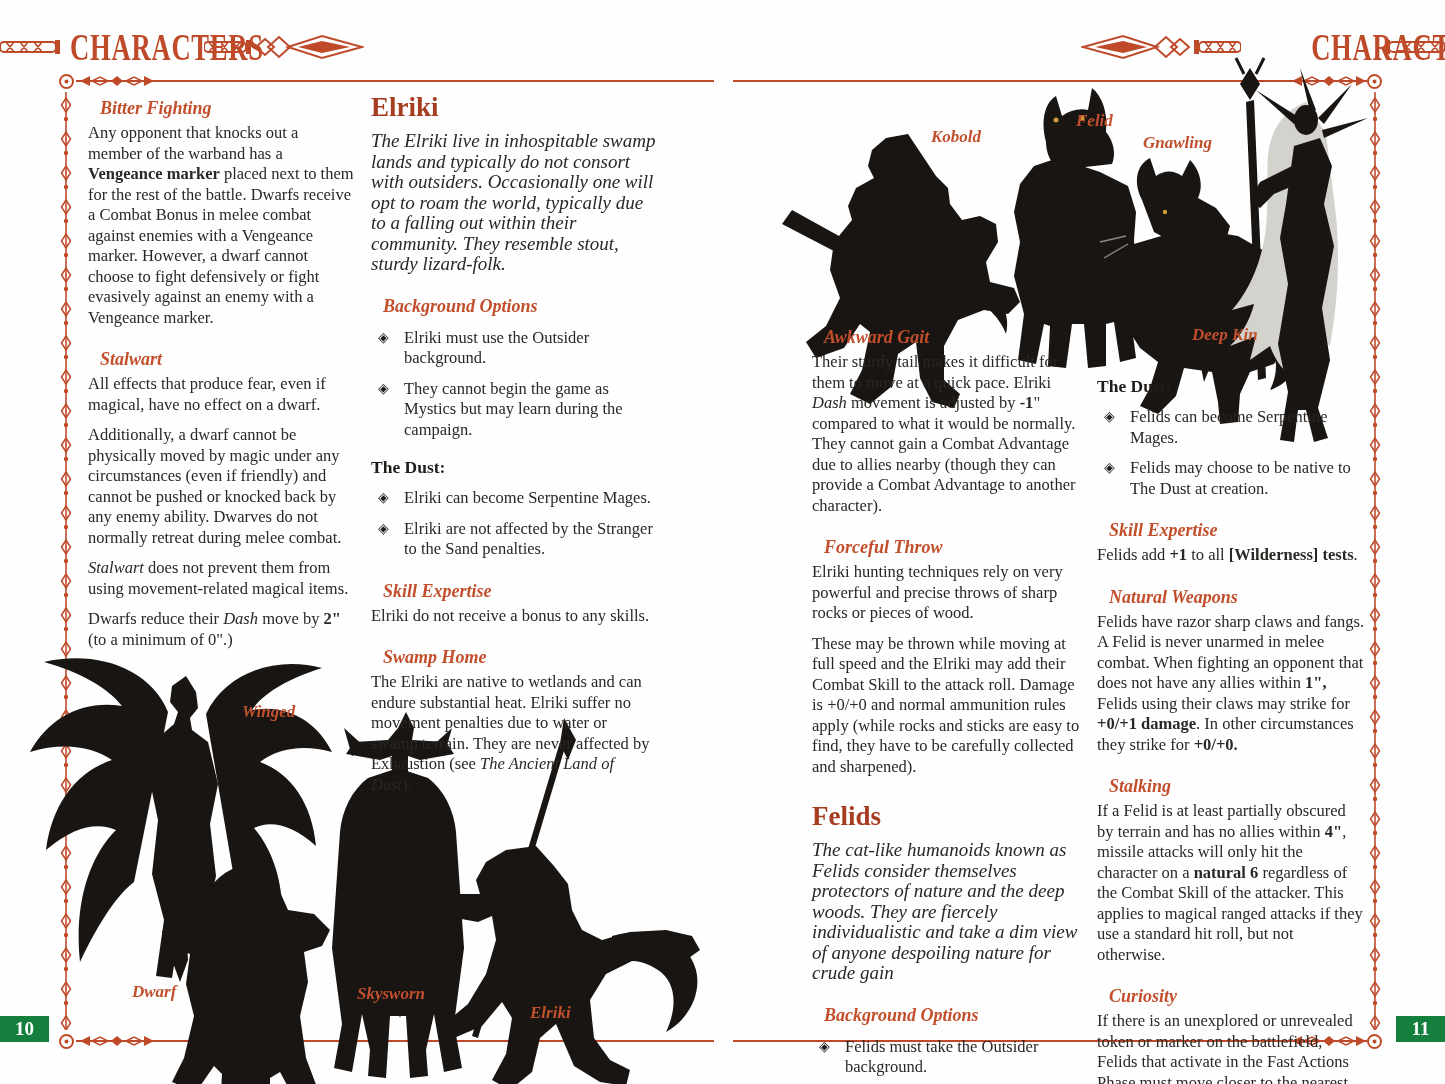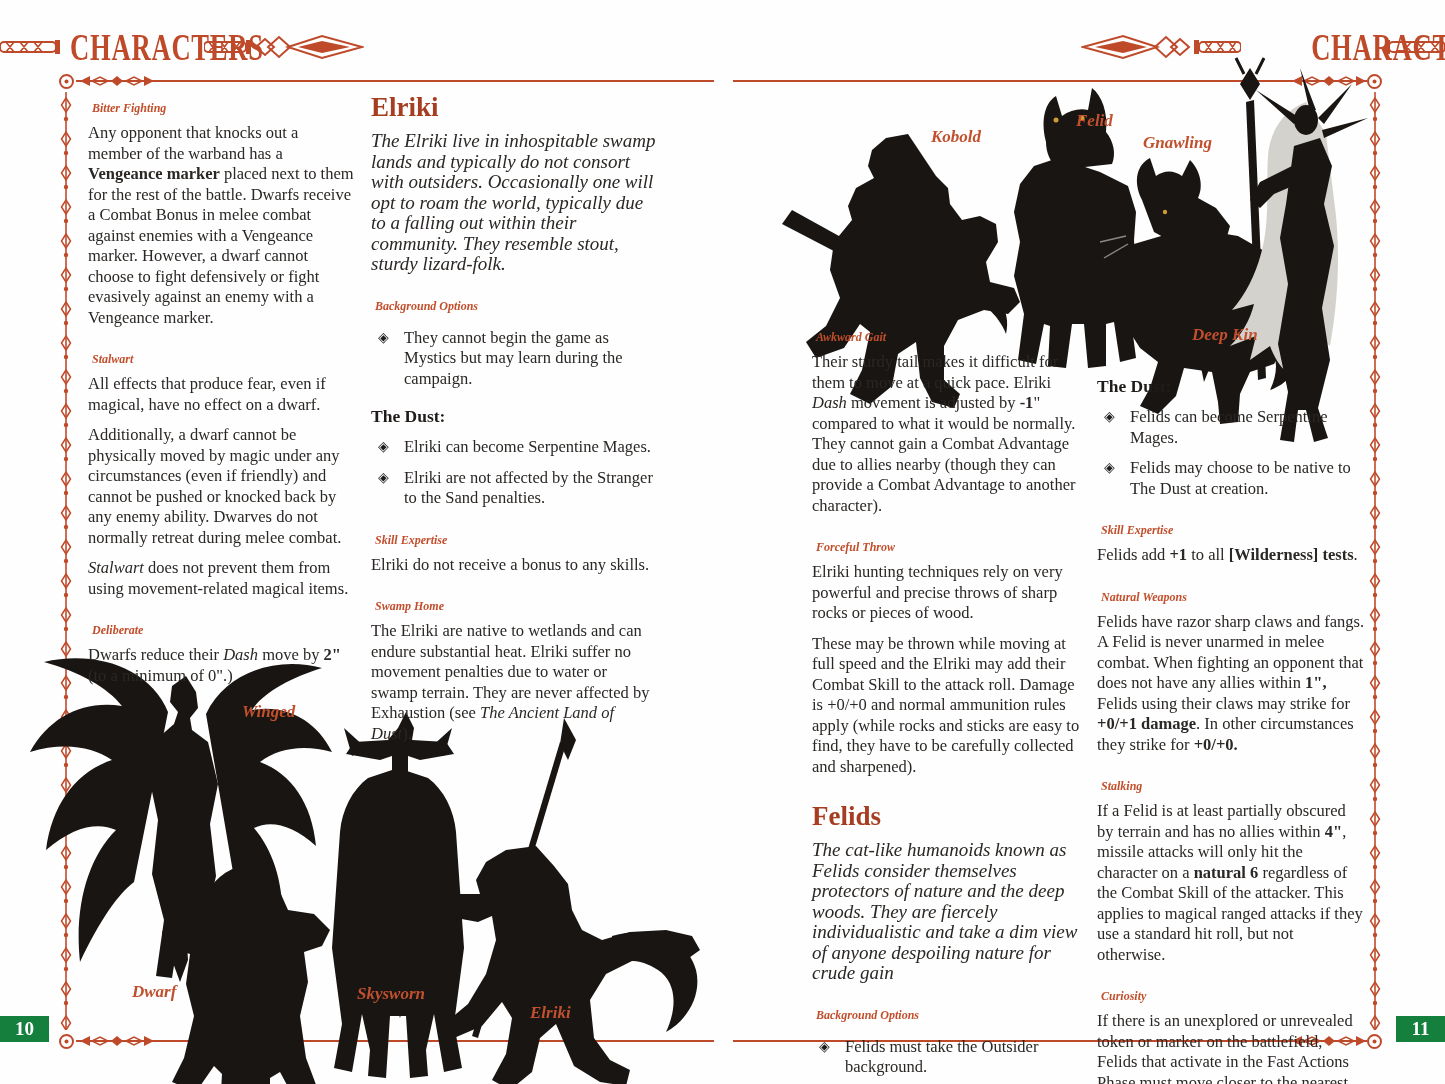--- a/index.html
+++ b/index.html
@@ -12,21 +12,21 @@
   .hdr-title.rt{transform-origin:right center;}
   
   .hline{position:absolute;height:2px;background:#bf4a2a;}
   .fig-label{position:absolute;font-style:italic;font-weight:700;font-size:17px;color:#c0502e;}
   .pageno{position:absolute;top:1016px;width:49px;height:26px;background:#15803d;color:#fff;
           font-weight:700;font-size:19px;display:flex;align-items:center;justify-content:center;}
   
   .col{position:absolute;color:#2a2724;}
   .col > :first-child{margin-top:0 !important;}
   .h1{font-weight:700;font-size:27px;line-height:30px;color:#a63d20;margin:24px 0 9px;}
-  .h2{font-style:italic;font-weight:700;font-size:12px;line-height:24px;color:#c24e2b;margin:19px 4px 3px;}
+  .h2{font-style:italic;font-weight:700;font-size:18px;line-height:24px;color:#c24e2b;margin:19px 12px 3px;}
   .h3{font-weight:700;font-size:17.5px;line-height:22px;color:#1f1c19;margin:16px 0 2px;}
   .p{font-size:16.5px;line-height:20.5px;margin:0 0 10px;}
   .p.it{font-style:italic;font-size:19px;line-height:20.5px;}
   ul.ul{list-style:none;margin:8px 0 14px;padding:0;}
   li.li{position:relative;padding-left:33px;margin:10px 0;font-size:16.5px;line-height:20.5px;}
   li.li::before{content:"◈";position:absolute;left:7px;top:0;font-size:14px;color:#1d1b19;}
   .art{position:absolute;left:0;top:0;pointer-events:none;}
 </style>
 </head>
 <body>
@@ -210,28 +210,28 @@
   <div class="fig-label" style="left:1143px;top:133px;">Gnawling</div>
   <div class="fig-label" style="left:1192px;top:325px;">Deep Kin</div>
 
   <div class="col" style="left:88px;top:96px;width:268px;">
       <div class="h2">Bitter Fighting</div>
       <div class="p">Any opponent that knocks out a member of the warband has a <span style="font-weight: 700;">Vengeance marker</span> placed next to them for the rest of the battle. Dwarfs receive a Combat Bonus in melee combat against enemies with a Vengeance marker. However, a dwarf cannot choose to fight defensively or fight evasively against an enemy with a Vengeance marker.</div>
       <div class="h2">Stalwart</div>
       <div class="p">All effects that produce fear, even if magical, have no effect on a dwarf.</div>
       <div class="p">Additionally, a dwarf cannot be physically moved by magic under any circumstances (even if friendly) and cannot be pushed or knocked back by any enemy ability. Dwarves do not normally retreat during melee combat.</div>
       <div class="p"><span style="font-style: italic;">Stalwart</span> does not prevent them from using movement-related magical items.</div>
-      <div class="h2">Deliberate</div>
       <div class="p">Dwarfs reduce their <span style="font-style: italic;">Dash</span> move by <span style="font-weight: 700;">2"</span> (to a minimum of 0".)</div>
     </div>
   <div class="col" style="left:371px;top:92px;width:285px;">
       <div class="h1">Elriki</div>
       <div class="p it">The Elriki live in inhospitable swamp lands and typically do not consort with outsiders. Occasionally one will opt to roam the world, typically due to a falling out within their community. They resemble stout, sturdy lizard-folk.</div>
       <div class="h2">Background Options</div>
       <ul class="ul">
+        <li class="li">Elriki must use the Outsider background.</li>
         <li class="li">They cannot begin the game as Mystics but may learn during the campaign.</li>
       </ul>
       <div class="h3">The Dust:</div>
       <ul class="ul">
         <li class="li">Elriki can become Serpentine Mages.</li>
         <li class="li">Elriki are not affected by the Stranger to the Sand penalties.</li>
       </ul>
       <div class="h2">Skill Expertise</div>
       <div class="p">Elriki do not receive a bonus to any skills.</div>
       <div class="h2">Swamp Home</div>

